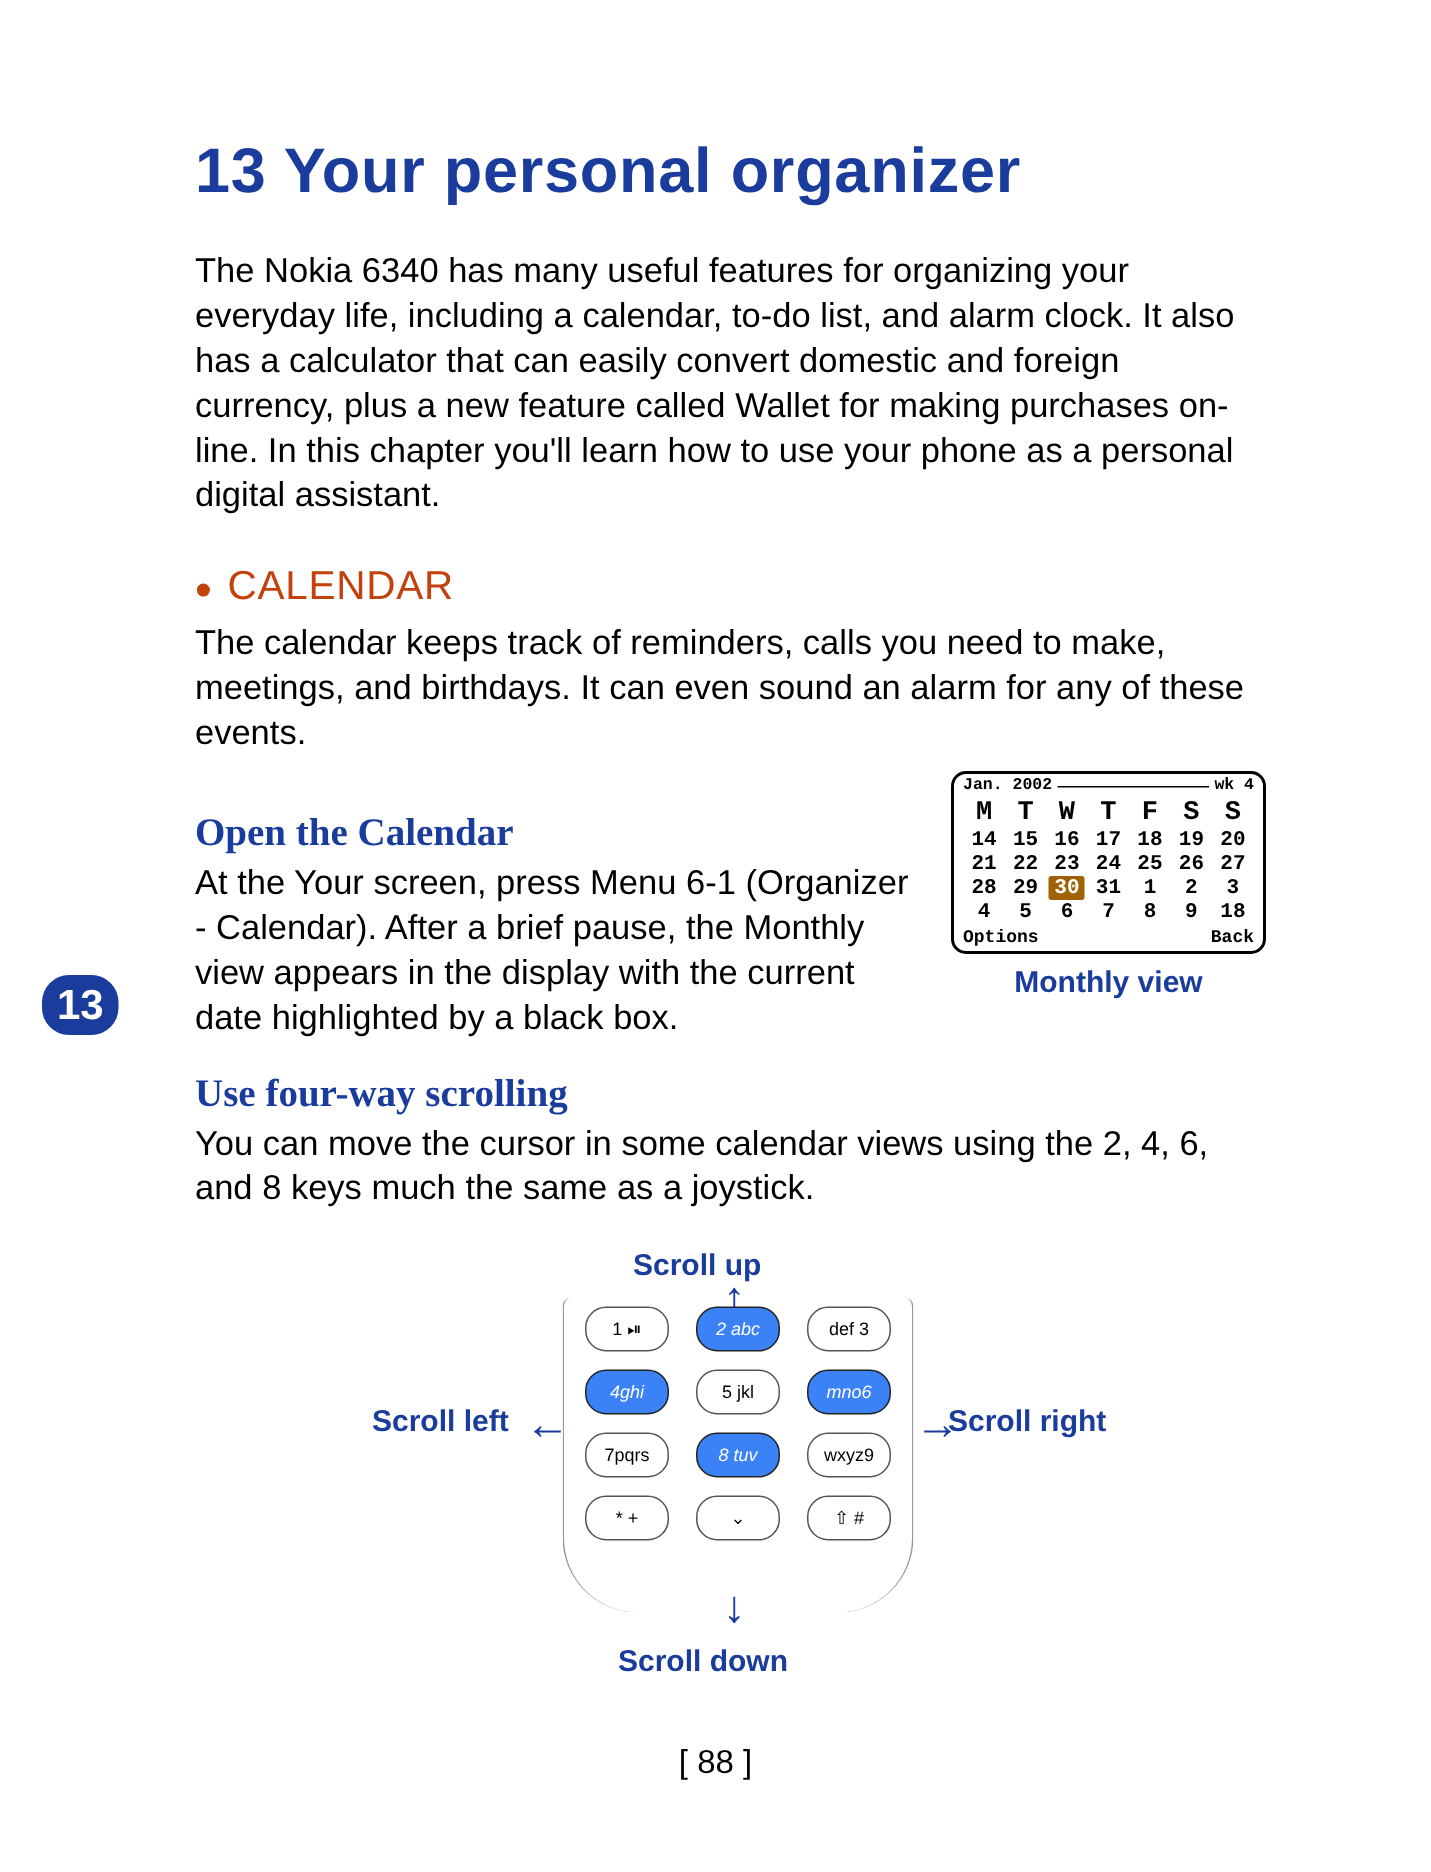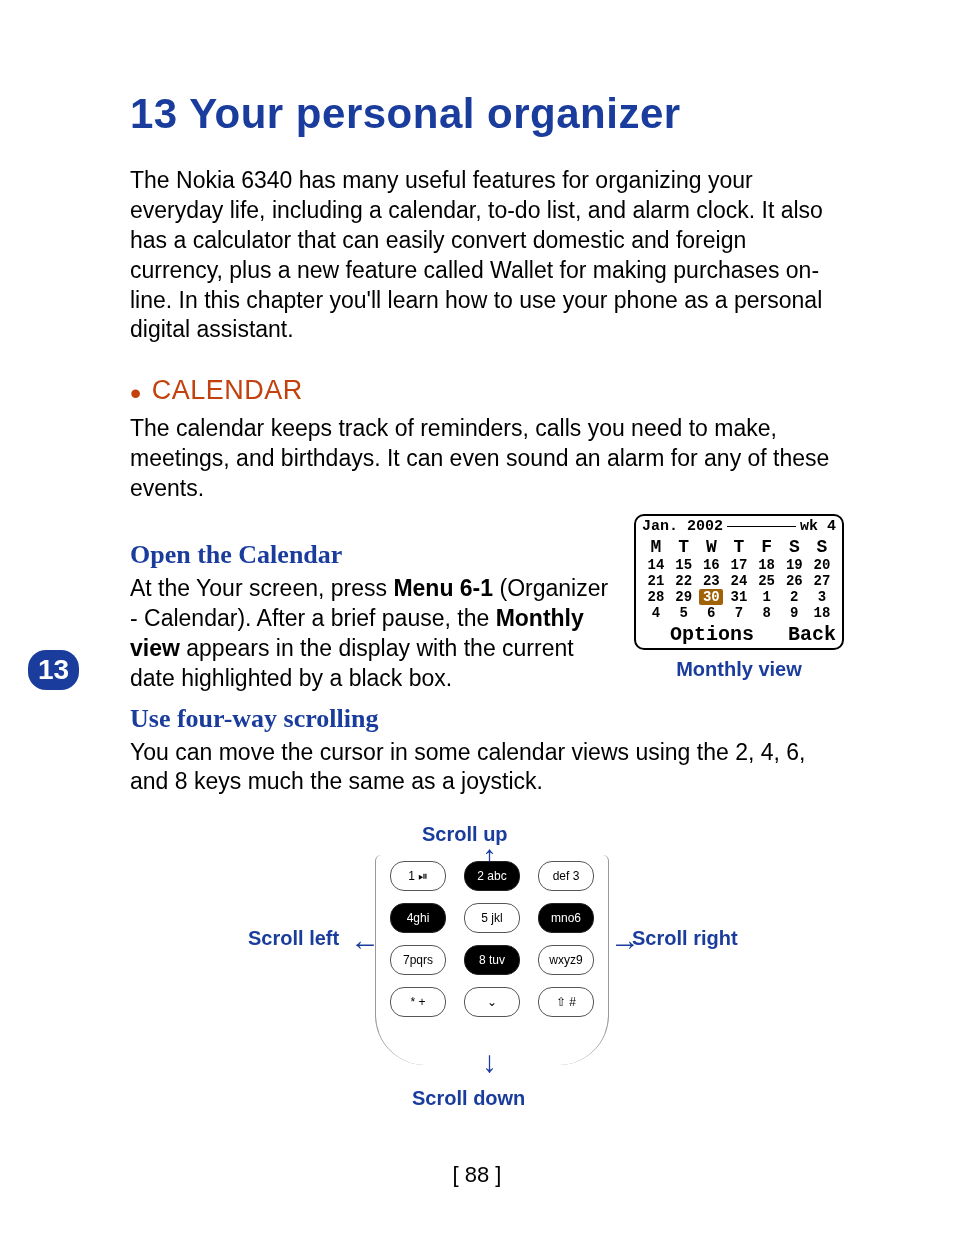--- a/index.html
+++ b/index.html
@@ -68,21 +68,21 @@
     border-radius: 10px;
     padding: 2px 6px 2px 6px;
     font-family: "Courier New", monospace;
     font-weight: bold;
     font-size: 15px;
   }
   .cal-top {
     display: flex;
     justify-content: space-between;
     align-items: center;
-    font-size: 15px;
+    font-size: 11px;
     font-family: Liberation Mono, monospace;
   }
   .cal-line {
     flex: 1;
     height: 1px;
     background: #000;
     margin: 0 4px;
   }
   .cal-days, .cal-row {
     display: flex;
@@ -97,23 +97,22 @@
   .cal-days { font-size: 18px; margin-top:2px;}
   .cal-row { font-size: 14px; }
   .cal-sel {
     background: #a16207;
     color: #fff;
     border-radius: 2px;
   }
   .cal-foot {
     display: flex;
     justify-content: space-between;
-    font-size: 20px;
+    font-size: 12px;
     margin-top: 2px;
-    margin-left: 28px;
   }
   .cal-caption {
     color: #1a3c9c;
     font-size: 20px;
     font-weight: bold;
     margin-top: 8px;
   }
   .chapter-tab {
     position: absolute;
     left: 28px;
@@ -156,36 +155,36 @@
     width: 54px;
     height: 28px;
     border: 1.5px solid #555;
     border-radius: 14px;
     font-size: 12px;
     display:flex;
     align-items:center;
     justify-content:center;
     background:#fff;
   }
-  .key-dark { background:#000000; color:#fff; border-color:#222;}
+  .key-dark { background:#3b82f6; color:#fff; border-color:#222;font-style:italic;}
   .arrow {
     position:absolute;
     color:#1a3c9c;
     font-size:30px;
     font-weight:bold;
   }
   .page-num {
     position: absolute;
     bottom: 60px;
     left: 0;
     width: 100%;
     text-align: center;
     font-size: 22px;
   }
-  .bold { font-weight: bold; }
+  .bold { font-weight: normal; }
 </style>
 </head>
 <body>
 
 <div class="page">
 
   <div class="chapter-tab">13</div>
 
   <h1 class="chapter-title">
     <span class="chapter-num">13</span>
@@ -260,21 +259,21 @@
         </div>
         <div class="cal-foot">
           <span>Options</span>
           <span>Back</span>
         </div>
       </div>
       <div class="cal-caption">Monthly view</div>
     </div>
   </div>
 
-  <div class="sub-head" style="margin-top:10px">Use four-way scrolling</div>
+  <div class="sub-head" style="margin-top:20px">Use four-way scrolling</div>
   <p class="body-text">You can move the cursor in some calendar views using the 2, 4, 6, and 8 keys much the same as a joystick.</p>
 
   <div class="scroll-fig">
     <div class="scroll-label" style="left:210px; top:-4px;">Scroll up</div>
     <div class="scroll-label" style="left:200px; top:260px;">Scroll down</div>
     <div class="scroll-label" style="left:36px; top:100px;">Scroll left</div>
     <div class="scroll-label" style="left:420px; top:100px;">Scroll right</div>
 
     <div class="arrow" style="left:270px; top:12px;">↑</div>
     <div class="arrow" style="left:270px; top:218px;">↓</div>

